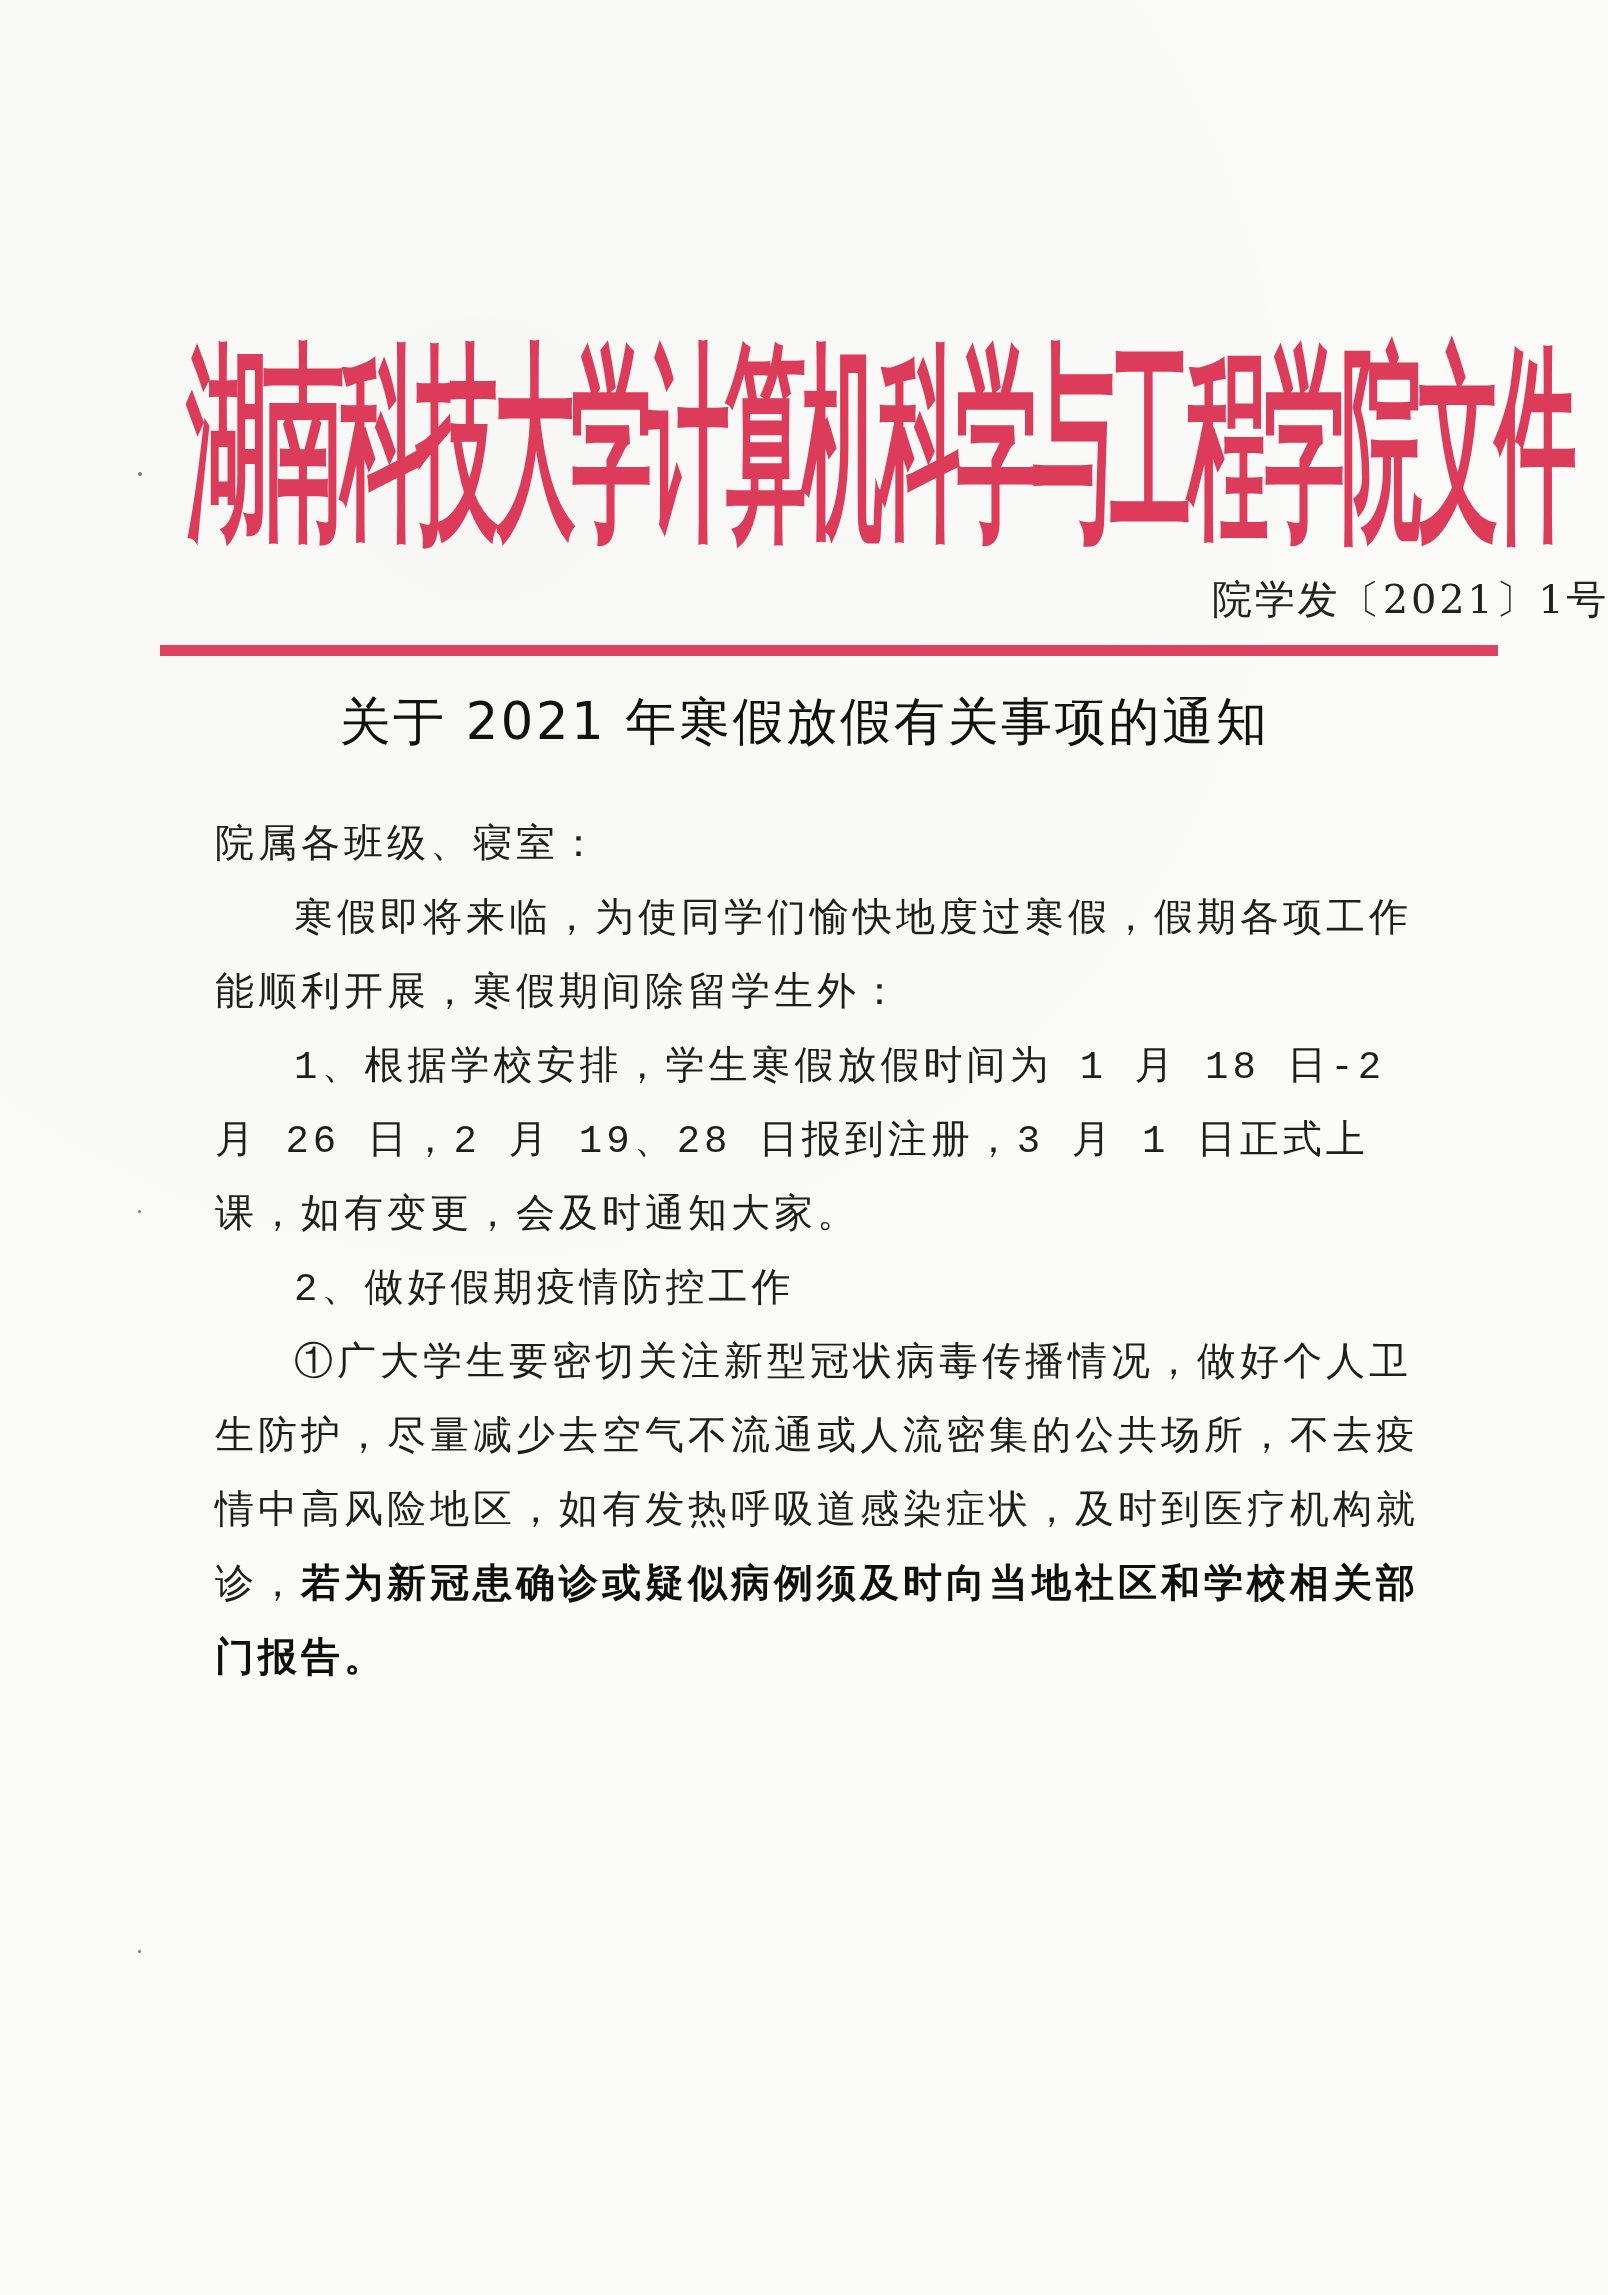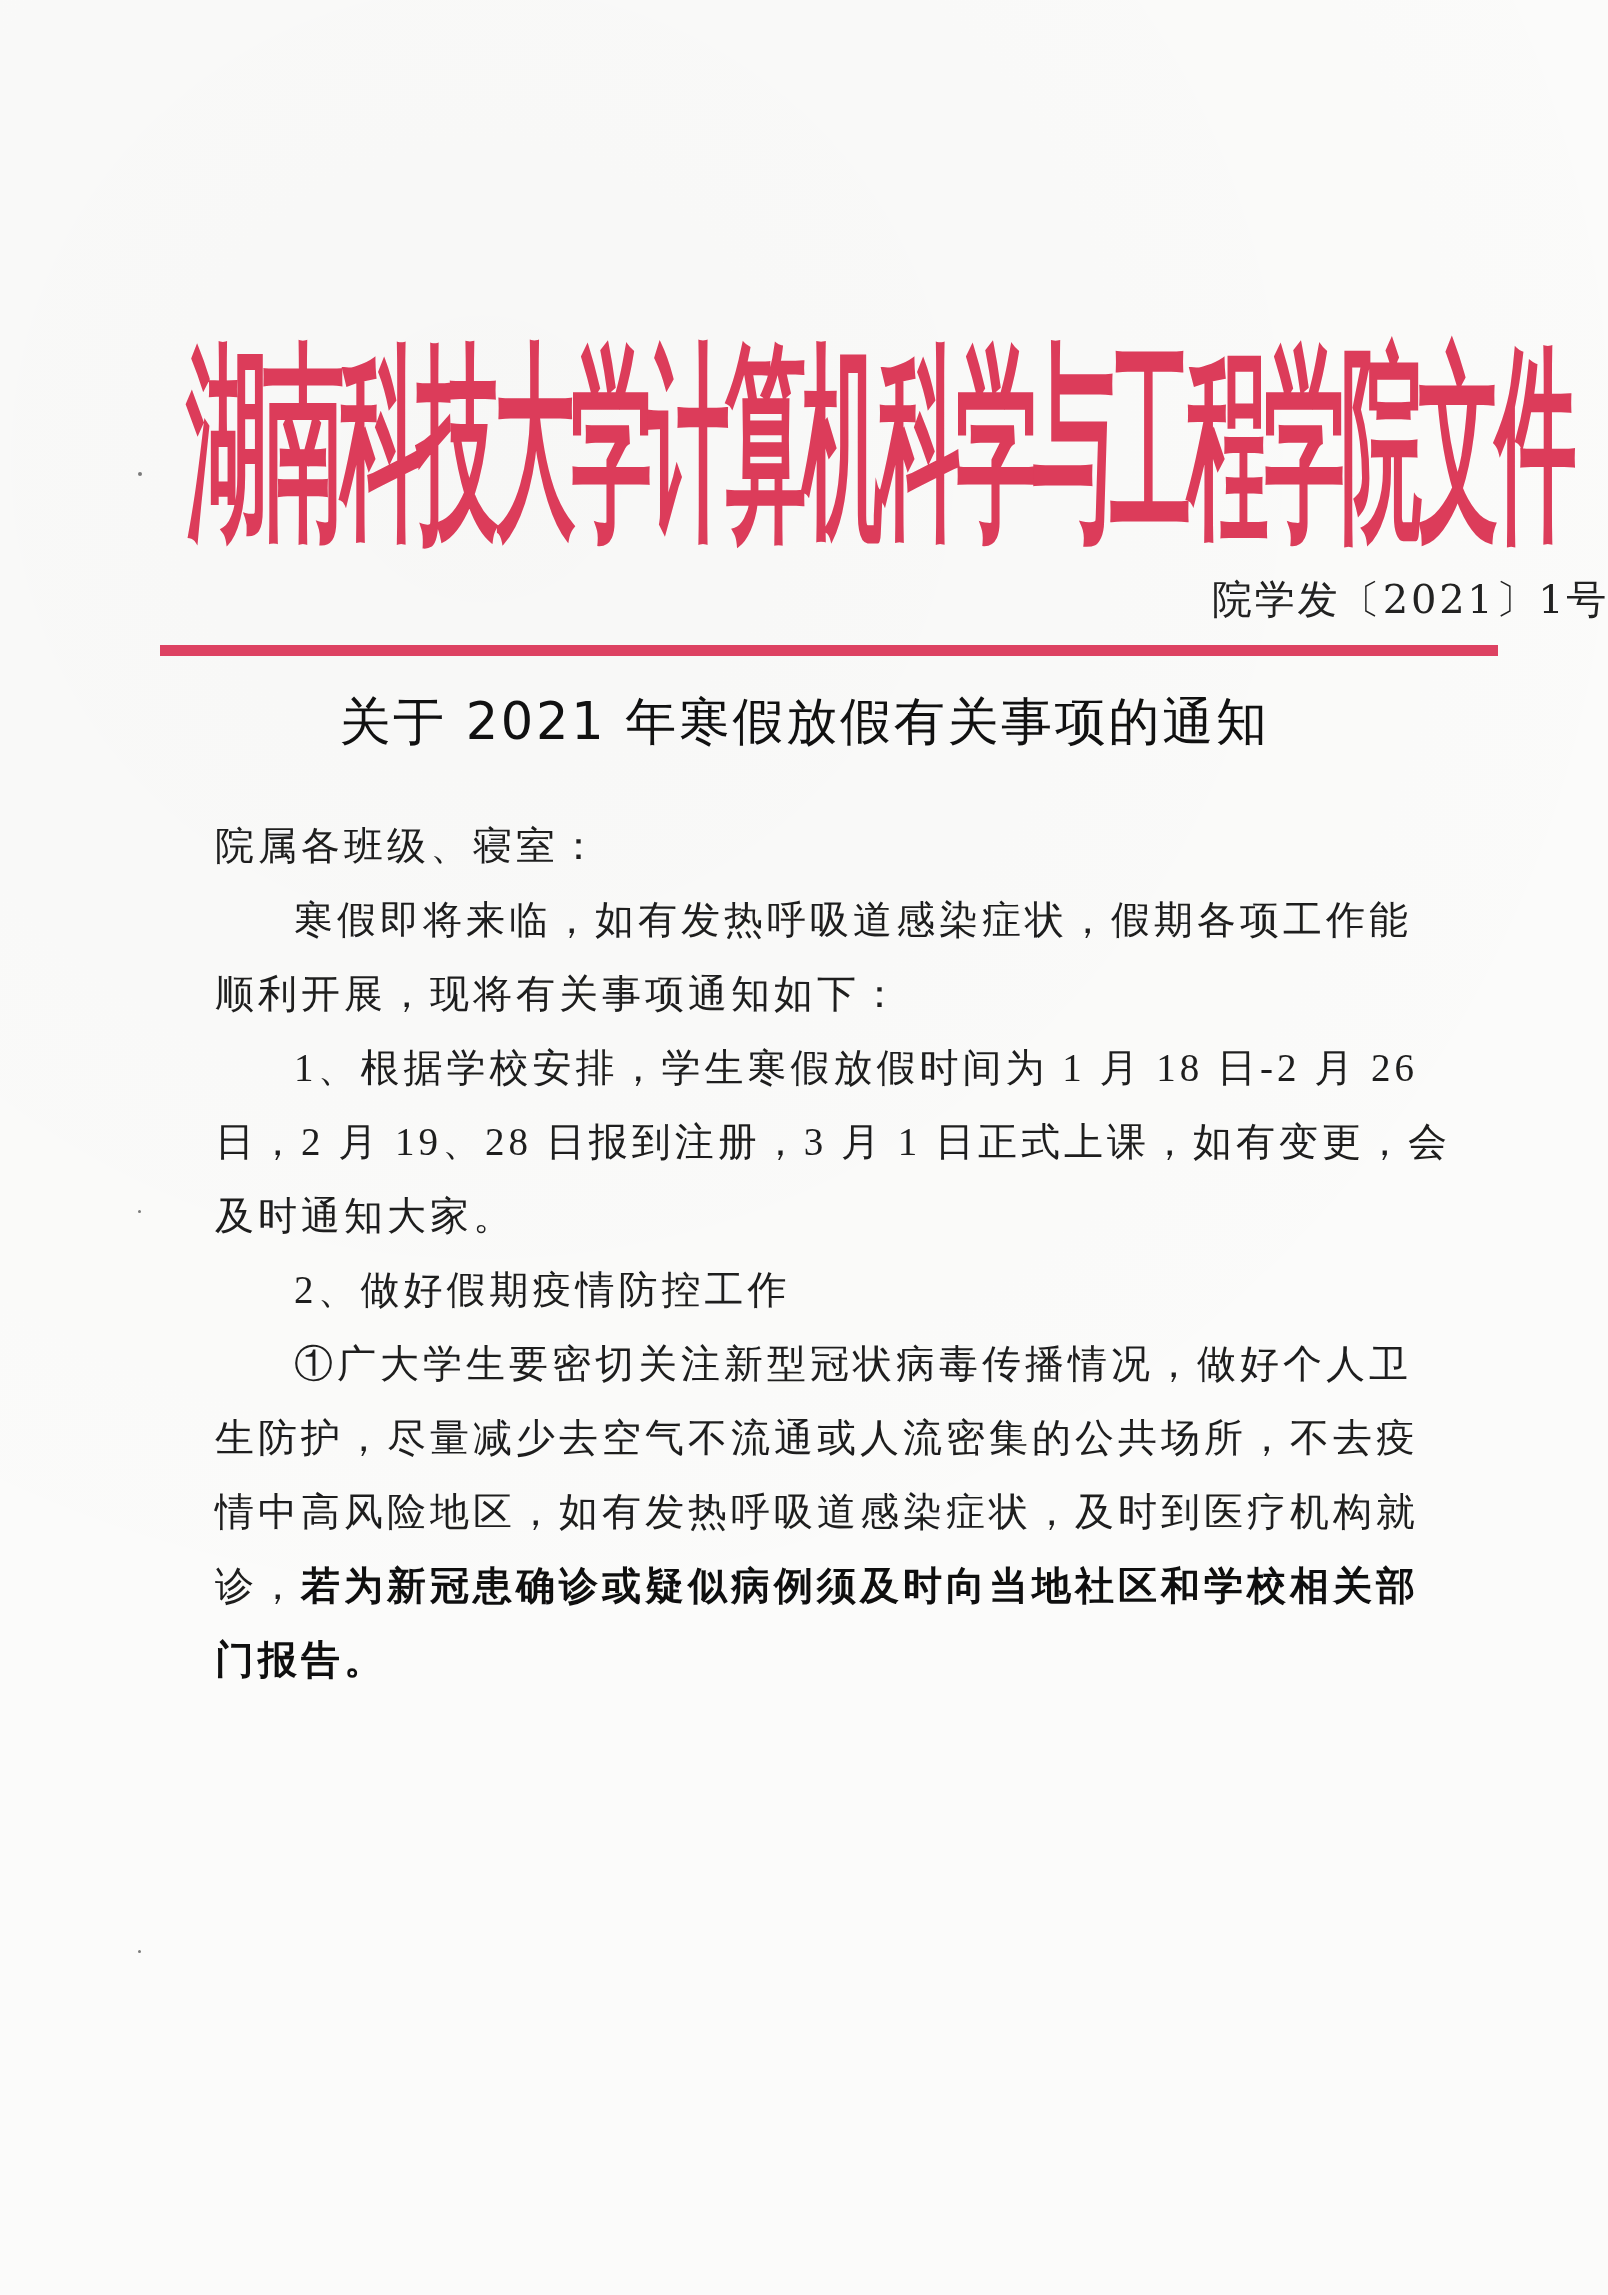--- a/index.html
+++ b/index.html
@@ -84,21 +84,21 @@
       font-size: 51px;
       line-height: 67px;
       letter-spacing: 2.7px;
       color: #111;
     }
     .body-text {
       position: absolute;
       left: 215px;
       top: 809px;
       width: 1236px;
-      font-family: Liberation Serif, serif;
+      font-family: Liberation Mono, monospace;
       font-size: 39px;
       line-height: 74px;
       color: #1e1e1e;
       letter-spacing: 4px;
     }
     .body-text p {
       margin: 0;
     }
     .indent {
       text-indent: 79px;
@@ -139,20 +139,20 @@
   </div>
 
   <div class="doc-number">院学发〔2021〕1号</div>
 
   <div class="red-rule"></div>
 
   <h1 class="doc-title" style="margin:0; font-weight:normal;">关于 2021 年寒假放假有关事项的通知</h1>
 
   <div class="body-text">
     <p>院属各班级、寝室：</p>
-    <p class="indent">寒假即将来临，如有发热呼吸道感染症状，假期各项工作能顺利开展，现将有关事项通知如下：</p>
+    <p class="indent">寒假即将来临，为使同学们愉快地度过寒假，假期各项工作能顺利开展，寒假期间除留学生外：</p>
     <p class="indent">1、根据学校安排，学生寒假放假时间为 1 月 18 日-2 月 26 日，2 月 19、28 日报到注册，3 月 1 日正式上课，如有变更，会及时通知大家。</p>
     <p class="indent">2、做好假期疫情防控工作</p>
     <p class="indent"><span>①广大学生要密切关注新型冠状病毒传播情况，做好个人卫生防护，尽量减少去空气不流通或人流密集的公共场所，不去疫情中高风险地区，如有发热呼吸道感染症状，及时到医疗机构就诊，</span><span class="bold">若为新冠患确诊或疑似病例须及时向当地社区和学校相关部门报告。</span></p>
   </div>
 
 </div>
 
 
 </body></html>

